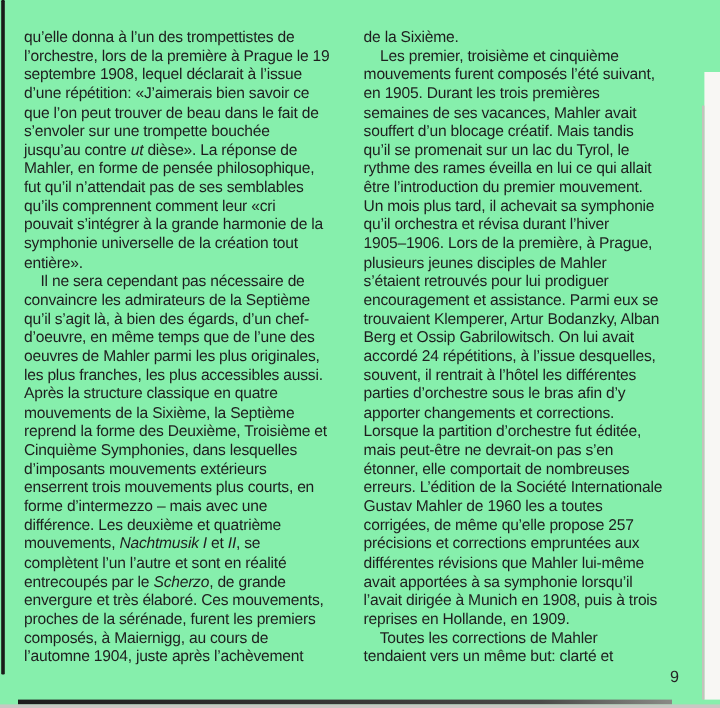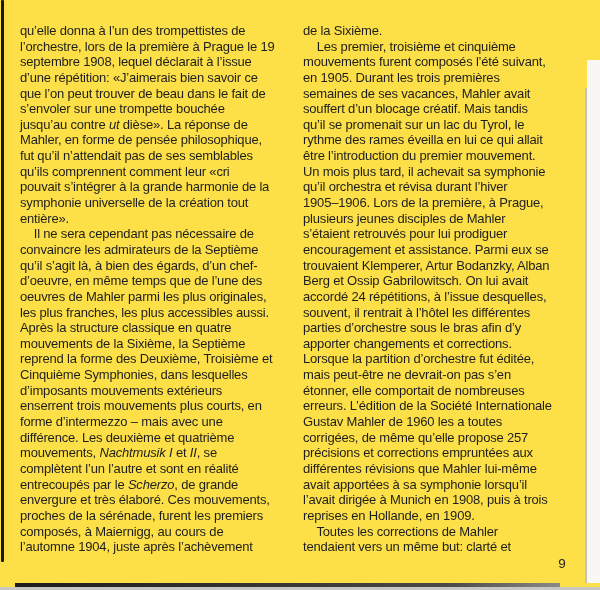--- a/index.html
+++ b/index.html
@@ -8,21 +8,21 @@
     width: 600px;
     height: 590px;
     overflow: hidden;
     background: #f4f2ed;
     font-family: "Liberation Sans", sans-serif;
   }
   .page {
     position: absolute;
     left: 0; top: 0;
     width: 600px; height: 590px;
-    background: #fde047;
+    background: #86efac;
   }
   
   .edge-left {
     position: absolute;
     left: 1px; top: 0;
     width: 3px; height: 562px;
     background: #1a1a1a;
     border-radius: 1px;
   }
   .edge-bottom-dark {

